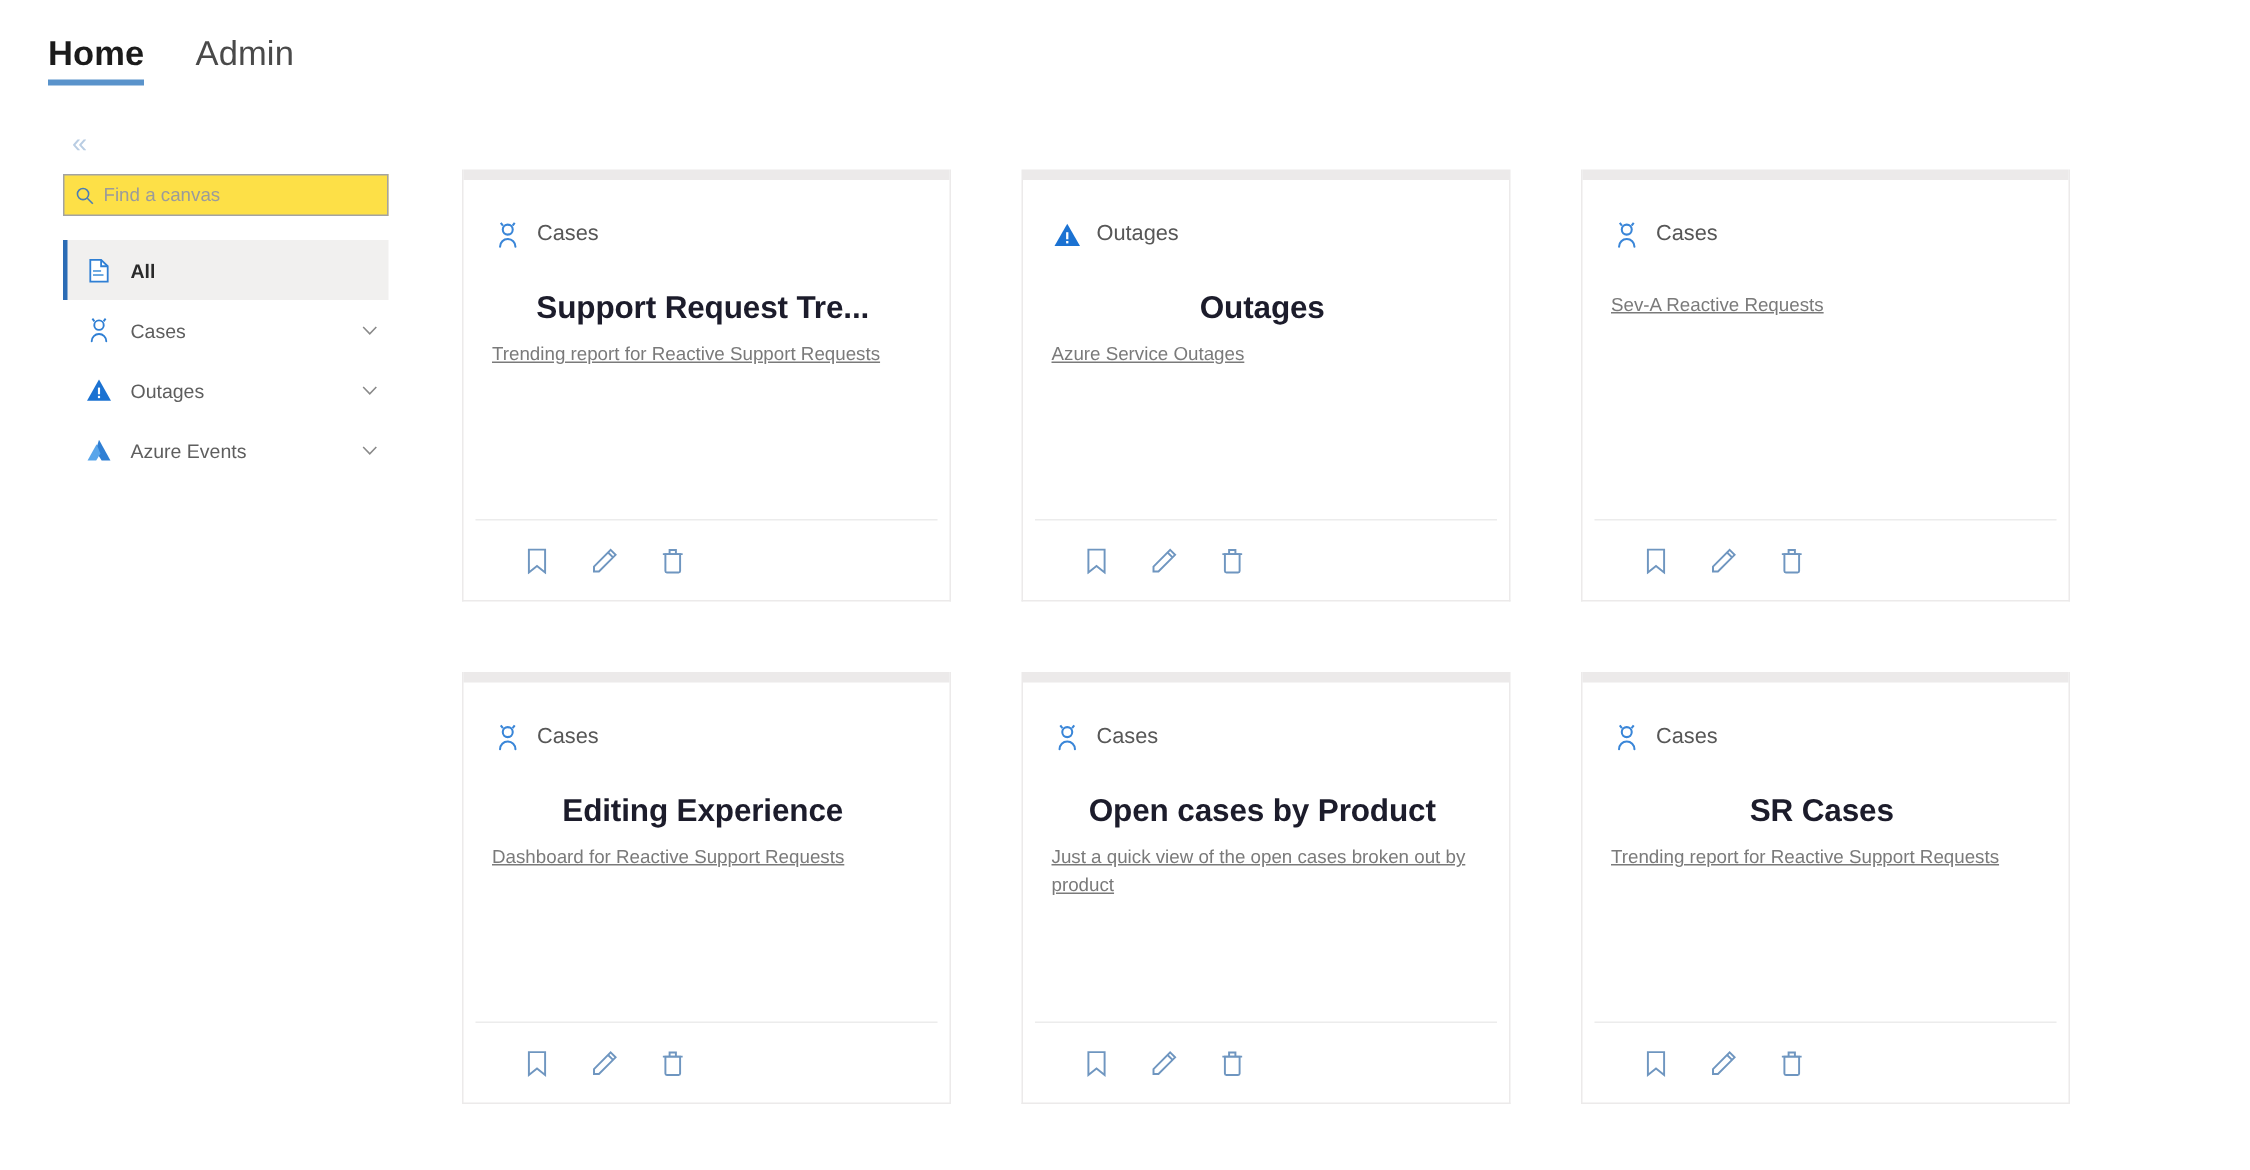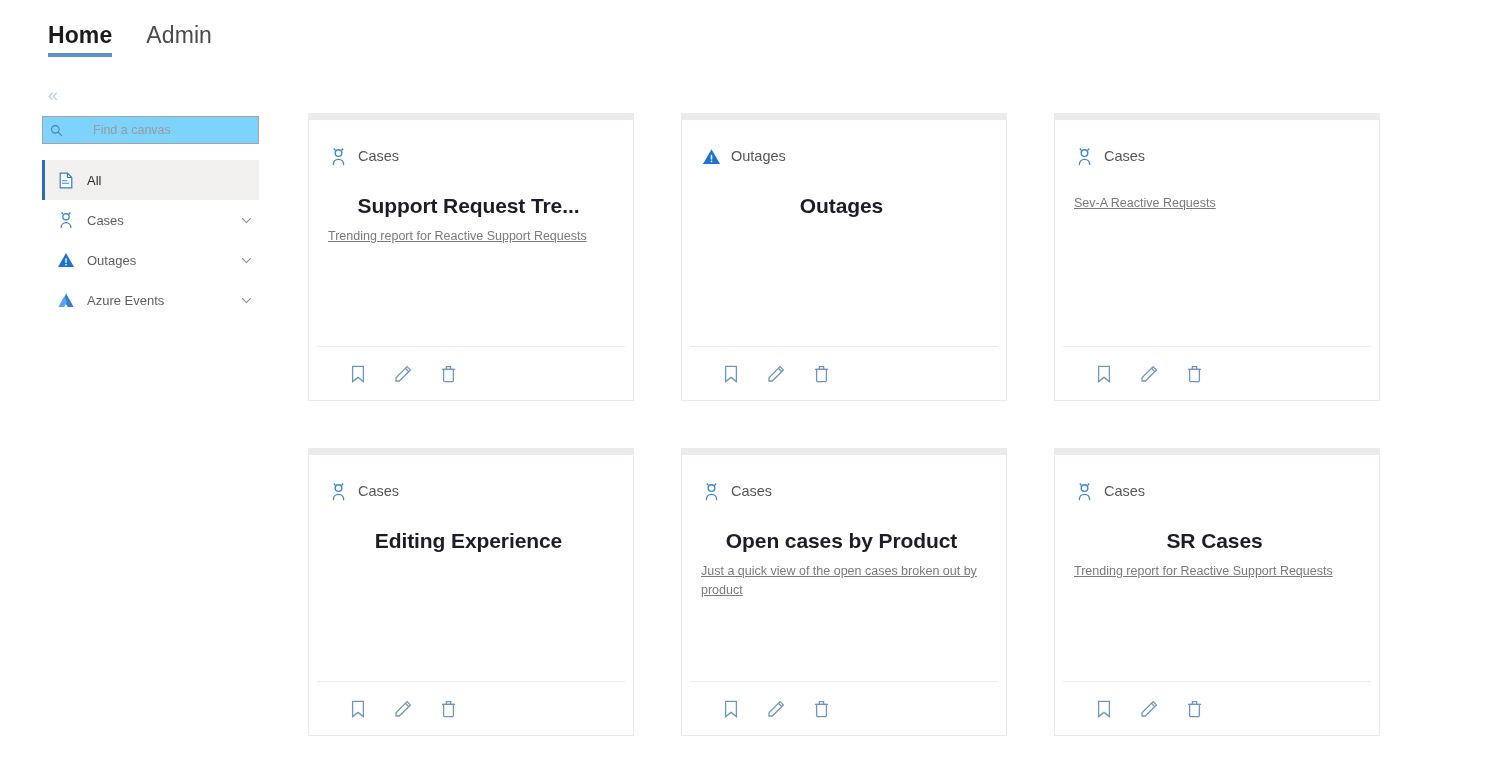--- a/index.html
+++ b/index.html
@@ -17,21 +17,21 @@
   }
 
   
   .topnav {
     position: absolute;
     left: 0; top: 0;
     width: 1500px;
     height: 72px;
     display: flex;
     align-items: flex-start;
-    padding-left: 48px;
+    padding-left: 32px;
     box-sizing: border-box;
   }
   .nav-tab {
     position: relative;
     font-size: 23px;
     color: #4a4a4a;
     padding: 22px 0 10px 0;
     margin-right: 34px;
     white-space: nowrap;
     cursor: pointer;
@@ -74,22 +74,21 @@
     user-select: none;
   }
   .search-wrap {
     margin-top: 10px;
     width: 217px;
     height: 28px;
     border: 1px solid #a3a3a3;
     box-sizing: border-box;
     display: flex;
     align-items: center;
-    background: #7dd3fc;
-    gap: 24px;
+    background: #fde047;
   }
   .search-icon {
     width: 26px;
     display: flex;
     align-items: center;
     justify-content: center;
     color: #4a7db5;
     flex: 0 0 auto;
   }
   .search-input {
@@ -136,21 +135,21 @@
     align-items: center;
     justify-content: center;
     margin-right: 11px;
   }
   .nav-item .lbl {
     font-size: 13px;
     color: #5e5e5e;
     flex: 1 1 auto;
     white-space: nowrap;
   }
-  .nav-item.selected .lbl { color: #2a2a2a; }
+  .nav-item.selected .lbl { color: #2a2a2a; font-weight: bold; }
   .nav-chevron {
     width: 18px;
     height: 18px;
     flex: 0 0 auto;
     display: flex;
     align-items: center;
     justify-content: center;
     color: #8a8a8a;
     margin-right: 4px;
   }
@@ -386,20 +385,21 @@
         <span class="cat-ico">
           <svg width="19" height="17" viewBox="0 0 20 18" fill="none">
             <path d="M10 1.2 19 17H1z" fill="#1b72d2"></path>
             <rect x="9.2" y="7.2" width="1.6" height="5" fill="#ffffff"></rect>
             <rect x="9.2" y="13.4" width="1.6" height="1.7" fill="#ffffff"></rect>
           </svg>
         </span>
         <span class="cat-lbl">Outages</span>
       </div>
       <div class="card-title">Outages</div>
+      <div class="card-desc">Azure Service Outages</div>
     </div>
     <div class="card-footer">
       <span class="card-act">
         <svg width="14" height="18" viewBox="0 0 14 18" fill="none" stroke="#6f96c0" stroke-width="1.3">
           <path d="M1.6 1.4h10.8v15.2L7 12.4l-5.4 4.2z"></path>
         </svg>
       </span>
       <span class="card-act">
         <svg width="18" height="18" viewBox="0 0 18 18" fill="none" stroke="#6f96c0" stroke-width="1.3">
           <path d="M13.1 1.6 16.4 4.9 5.3 16H2v-3.3z"></path>
@@ -460,20 +460,21 @@
         <span class="cat-ico">
           <svg width="19" height="19" viewBox="0 0 20 20" fill="none" stroke="#3a86d8" stroke-width="1.45">
             <circle cx="10" cy="6.4" r="3.5"></circle>
             <path d="M6.6 3.6 5.1 1.6M13.4 3.6l1.5-2"></path>
             <path d="M4.6 18.4c0-3.1 2.4-5.4 5.4-5.4s5.4 2.3 5.4 5.4" stroke-linecap="round"></path>
           </svg>
         </span>
         <span class="cat-lbl">Cases</span>
       </div>
       <div class="card-title">Editing Experience</div>
+      <div class="card-desc">Dashboard for Reactive Support Requests</div>
     </div>
     <div class="card-footer">
       <span class="card-act">
         <svg width="14" height="18" viewBox="0 0 14 18" fill="none" stroke="#6f96c0" stroke-width="1.3">
           <path d="M1.6 1.4h10.8v15.2L7 12.4l-5.4 4.2z"></path>
         </svg>
       </span>
       <span class="card-act">
         <svg width="18" height="18" viewBox="0 0 18 18" fill="none" stroke="#6f96c0" stroke-width="1.3">
           <path d="M13.1 1.6 16.4 4.9 5.3 16H2v-3.3z"></path>

